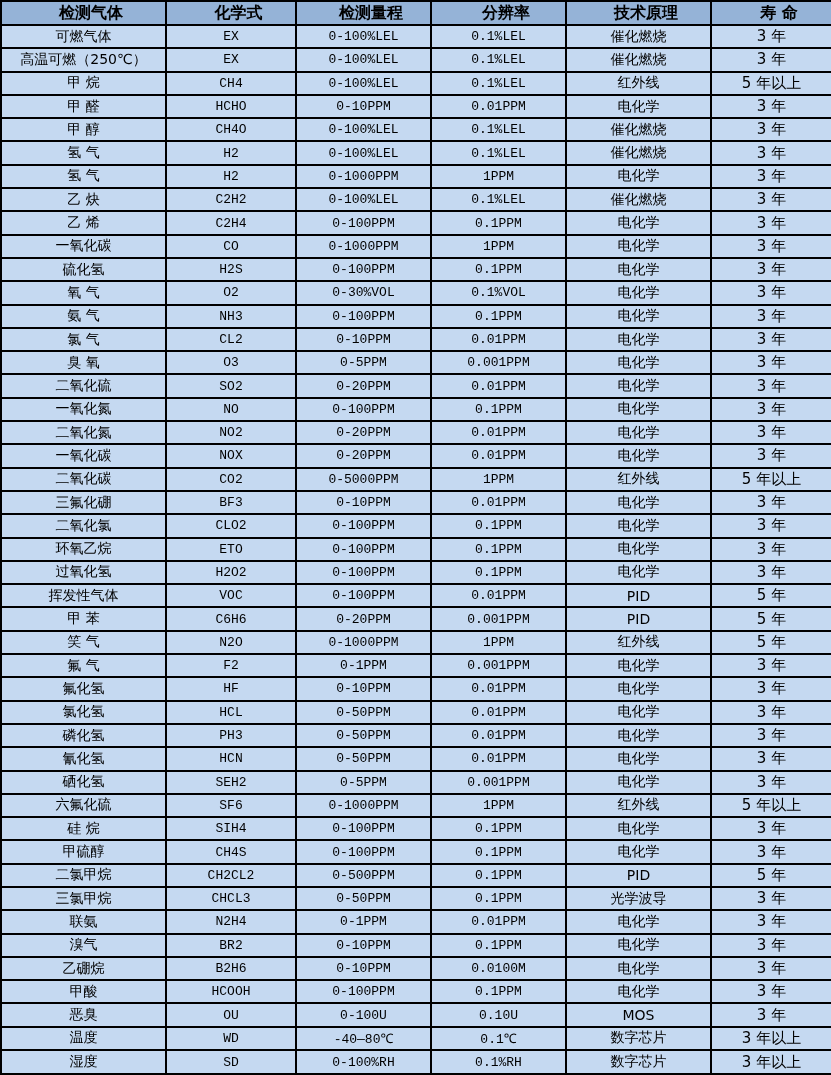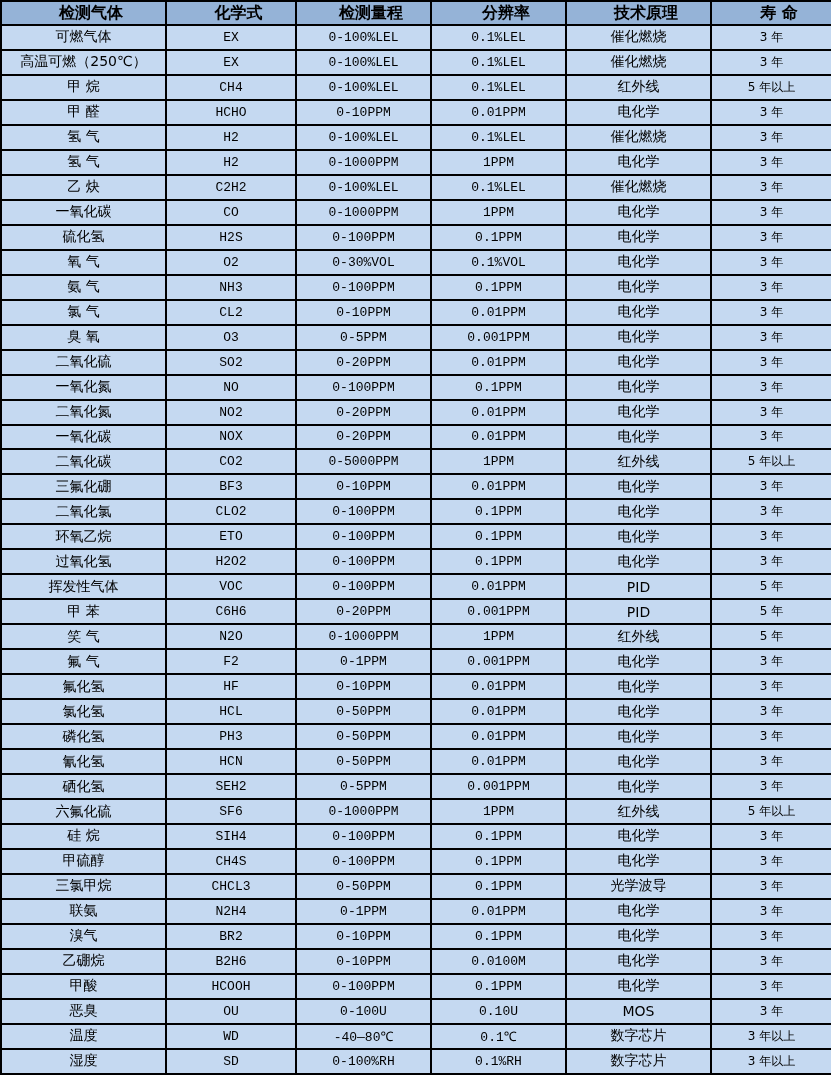--- a/index.html
+++ b/index.html
@@ -43,21 +43,21 @@
     font-size: 14px;
   }
   
   .spec-table tbody td:nth-child(2),
   .spec-table tbody td:nth-child(3),
   .spec-table tbody td:nth-child(4) {
     font-family: "Liberation Mono", "DejaVu Sans Mono", monospace;
     font-size: 13px;
   }
   .spec-table tbody td:nth-child(6) {
-    font-size: 12px;
+    font-size: 15px;
     margin-top: 36px;
   }
   col.c-gas        { width: 165px; }
   col.c-formula    { width: 130px; }
   col.c-range      { width: 135px; }
   col.c-resolution { width: 135px; }
   col.c-principle  { width: 145px; }
   col.c-lifespan   { width: 121px; }
 </style>
 </head>
@@ -109,20 +109,28 @@
       </tr>
       <tr>
         <td>甲 醛</td>
         <td>HCHO</td>
         <td>0-10PPM</td>
         <td>0.01PPM</td>
         <td>电化学</td>
         <td>3 年</td>
       </tr>
       <tr>
+        <td>甲 醇</td>
+        <td>CH4O</td>
+        <td>0-100%LEL</td>
+        <td>0.1%LEL</td>
+        <td>催化燃烧</td>
+        <td>3 年</td>
+      </tr>
+      <tr>
         <td>氢 气</td>
         <td>H2</td>
         <td>0-100%LEL</td>
         <td>0.1%LEL</td>
         <td>催化燃烧</td>
         <td>3 年</td>
       </tr>
       <tr>
         <td>氢 气</td>
         <td>H2</td>
@@ -130,20 +138,28 @@
         <td>1PPM</td>
         <td>电化学</td>
         <td>3 年</td>
       </tr>
       <tr>
         <td>乙 炔</td>
         <td>C2H2</td>
         <td>0-100%LEL</td>
         <td>0.1%LEL</td>
         <td>催化燃烧</td>
+        <td>3 年</td>
+      </tr>
+      <tr>
+        <td>乙 烯</td>
+        <td>C2H4</td>
+        <td>0-100PPM</td>
+        <td>0.1PPM</td>
+        <td>电化学</td>
         <td>3 年</td>
       </tr>
       <tr>
         <td>一氧化碳</td>
         <td>CO</td>
         <td>0-1000PPM</td>
         <td>1PPM</td>
         <td>电化学</td>
         <td>3 年</td>
       </tr>
@@ -349,20 +365,28 @@
       </tr>
       <tr>
         <td>甲硫醇</td>
         <td>CH4S</td>
         <td>0-100PPM</td>
         <td>0.1PPM</td>
         <td>电化学</td>
         <td>3 年</td>
       </tr>
       <tr>
+        <td>二氯甲烷</td>
+        <td>CH2CL2</td>
+        <td>0-500PPM</td>
+        <td>0.1PPM</td>
+        <td>PID</td>
+        <td>5 年</td>
+      </tr>
+      <tr>
         <td>三氯甲烷</td>
         <td>CHCL3</td>
         <td>0-50PPM</td>
         <td>0.1PPM</td>
         <td>光学波导</td>
         <td>3 年</td>
       </tr>
       <tr>
         <td>联氨</td>
         <td>N2H4</td>

